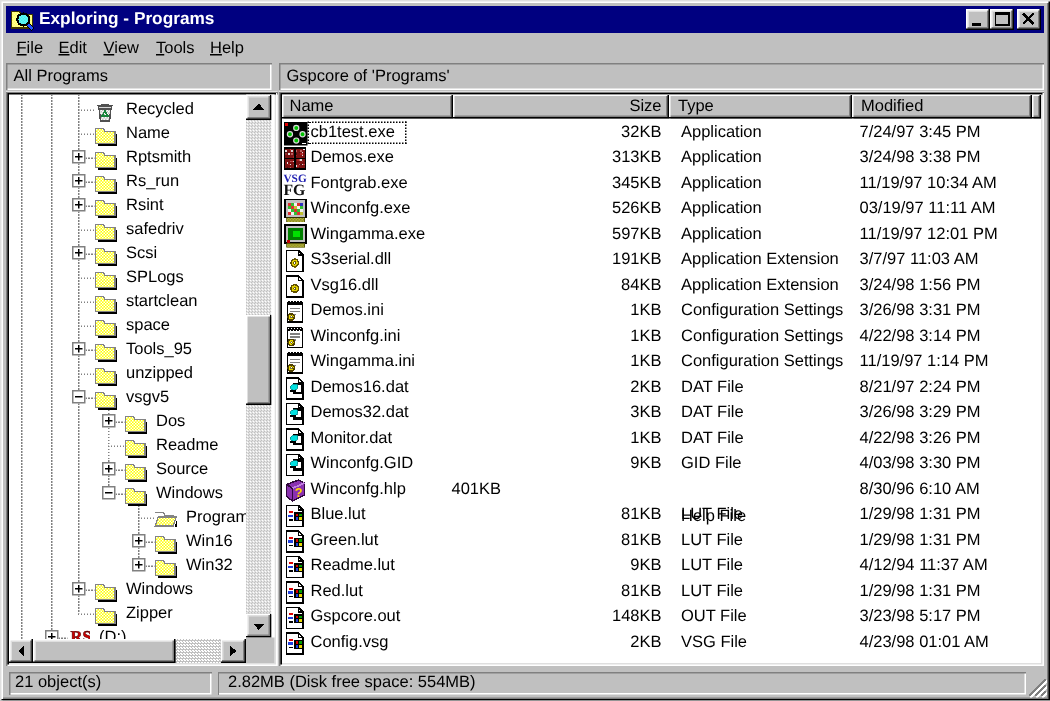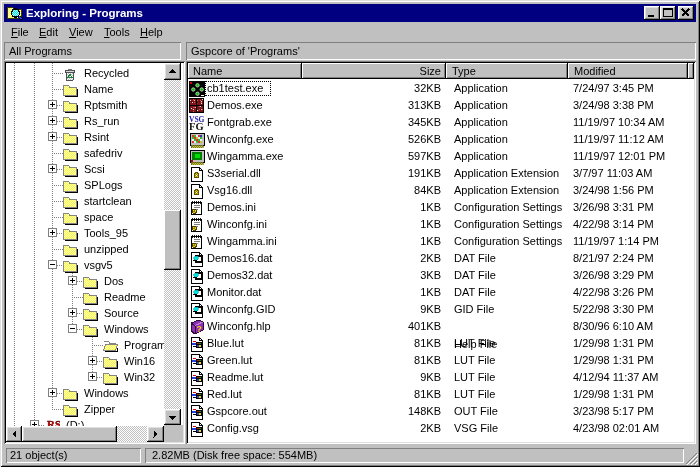--- a/index.html
+++ b/index.html
@@ -400,21 +400,21 @@
       <rect x="5" y="9" width="2" height="2" fill="#f0f0f0"></rect>
       <rect x="7" y="9" width="2" height="2" fill="#30c030"></rect>
       <rect x="9" y="9" width="2" height="2" fill="#e03030"></rect>
       <rect x="11" y="9" width="2" height="2" fill="#c0c030"></rect>
     </g>
     <rect x="2" y="13" width="12" height="3" fill="url(#ochk)" stroke="#404000" stroke-width="0.5"></rect>
   </svg>
 <div class="ab t" style="left:207px;top:131px">Winconfg.exe</div>
 <div class="ab t" style="left:301px;top:131px;width:140px;text-align:right">526KB</div>
 <div class="ab t" style="left:454px;top:131px">Application</div>
-<div class="ab t" style="left:573px;top:131px">11/19/97 11:12 AM</div>
+<div class="ab t" style="left:573px;top:131px">03/19/97 11:11 AM</div>
 <svg width="16" height="16" viewBox="0 0 16 16" style="position:absolute;left:189px;top:149px" shape-rendering="crispEdges">
     <rect x="1" y="1" width="14" height="12" fill="#c0c0c0" stroke="#000" stroke-width="1"></rect>
     <rect x="3" y="3" width="10" height="8" fill="#008000"></rect>
     <rect x="6" y="5" width="5" height="4" fill="#00e000"></rect>
     <rect x="2" y="11" width="2" height="2" fill="#c00000"></rect>
     <rect x="2" y="13" width="12" height="3" fill="url(#ochk)" stroke="#404000" stroke-width="0.5"></rect>
   </svg>
 <div class="ab t" style="left:207px;top:148px">Wingamma.exe</div>
 <div class="ab t" style="left:301px;top:148px;width:140px;text-align:right">597KB</div>
 <div class="ab t" style="left:454px;top:148px">Application</div>
@@ -564,29 +564,29 @@
 <svg width="16" height="16" viewBox="0 0 16 16" style="position:absolute;left:189px;top:302px" shape-rendering="crispEdges">
     <path d="M2 1 L10 1 L13 4 L13 15 L2 15 Z" fill="#fff" stroke="#000" stroke-width="1"></path>
     <path d="M10 1 L10 4 L13 4" fill="none" stroke="#000" stroke-width="1"></path>
     <rect x="7" y="5" width="5.5" height="6" fill="#fff" stroke="#000" stroke-width="1.6"></rect>
     <path d="M4.5 6.8 C4.8 5.2 8.6 4.6 9.6 5.6 L9.2 8.4 C7.6 9.6 5.2 9.2 4.7 8.2 Z" fill="#00e0e0" stroke="#008080" stroke-width="0.5"></path>
     <rect x="4.2" y="8.9" width="4" height="1.3" fill="#000"></rect>
   </svg>
 <div class="ab t" style="left:207px;top:301px">Winconfg.GID</div>
 <div class="ab t" style="left:301px;top:301px;width:140px;text-align:right">9KB</div>
 <div class="ab t" style="left:454px;top:301px">GID File</div>
-<div class="ab t" style="left:573px;top:301px">5/22/98 3:30 PM</div>
+<div class="ab t" style="left:573px;top:301px">4/03/98 3:30 PM</div>
 <svg width="16" height="16" viewBox="0 0 16 16" style="position:absolute;left:189px;top:319px" shape-rendering="crispEdges">
     <path d="M2 4 L10 1 L14 3 L14 11 L6 15 L2 12 Z" fill="#8a30b0" stroke="#30083c" stroke-width="1"></path>
     <path d="M2 4 L6 6.5 L6 15" fill="none" stroke="#30083c" stroke-width="1"></path>
     <path d="M6 6.5 L14 3" fill="none" stroke="#c080e0" stroke-width="1.2"></path>
     <text x="7.5" y="12.5" font-family="Liberation Sans,sans-serif" font-weight="bold" font-size="8.5" fill="#ffd800">?</text>
   </svg>
 <div class="ab t" style="left:207px;top:318px">Winconfg.hlp</div>
-<div class="ab t" style="left:301px;top:318px;width:140px;text-align:right">401KB</div>
+<div class="ab t" style="left:301px;top:318px;width:140px;text-align:left">401KB</div>
 <div class="ab t" style="left:454px;top:336px">Help File</div>
 <div class="ab t" style="left:573px;top:318px">8/30/96 6:10 AM</div>
 <svg width="16" height="16" viewBox="0 0 16 16" style="position:absolute;left:189px;top:336px" shape-rendering="crispEdges">
     <path d="M2 1 L10 1 L13 4 L13 15 L2 15 Z" fill="#fff" stroke="#000" stroke-width="1"></path>
     <path d="M10 1 L10 4 L13 4" fill="none" stroke="#000" stroke-width="1"></path>
     <rect x="7" y="5.5" width="6" height="6" fill="#000"></rect>
     <rect x="8" y="6.5" width="1.8" height="1.8" fill="#e00000"></rect>
     <rect x="10.4" y="6.5" width="1.8" height="1.8" fill="#00a000"></rect>
     <rect x="8" y="8.9" width="1.8" height="1.8" fill="#2040e0"></rect>
     <rect x="10.4" y="8.9" width="1.8" height="1.8" fill="#e8d800"></rect>
@@ -670,21 +670,21 @@
     <rect x="10.4" y="6.5" width="1.8" height="1.8" fill="#00a000"></rect>
     <rect x="8" y="8.9" width="1.8" height="1.8" fill="#2040e0"></rect>
     <rect x="10.4" y="8.9" width="1.8" height="1.8" fill="#e8d800"></rect>
     <rect x="3.6" y="4.8" width="3" height="1.3" fill="#e00000"></rect>
     <rect x="3.2" y="7.3" width="3.4" height="1.5" fill="#2040e0"></rect>
     <rect x="3.6" y="10" width="3" height="1.3" fill="#000"></rect>
   </svg>
 <div class="ab t" style="left:207px;top:420px">Config.vsg</div>
 <div class="ab t" style="left:301px;top:420px;width:140px;text-align:right">2KB</div>
 <div class="ab t" style="left:454px;top:420px">VSG File</div>
-<div class="ab t" style="left:573px;top:420px">4/23/98 02:01 AM</div>
+<div class="ab t" style="left:573px;top:420px">4/23/98 01:01 AM</div>
 <div class="ab" style="left:205px;top:81px;width:66px;height:15px;border:1px dotted #000;box-sizing:border-box"></div>
 <div class="ab well" style="left:6px;top:448px;width:135px;height:15px"></div>
 <div class="ab t" style="left:10px;top:448px;line-height:15px">21 object(s)</div>
 <div class="ab well" style="left:145px;top:448px;width:539px;height:15px"></div>
 <div class="ab t" style="left:152px;top:448px;line-height:15px">2.82MB (Disk free space: 554MB)</div>
 <svg width="13" height="13" viewBox="0 0 13 13" style="position:absolute;left:685px;top:452px" shape-rendering="crispEdges">
     <g stroke-width="1">
       <path d="M12 1 L1 12" stroke="#808080"></path>
       <path d="M13 2 L2 13" stroke="#fff"></path>
       <path d="M12 5 L5 12" stroke="#808080"></path>

